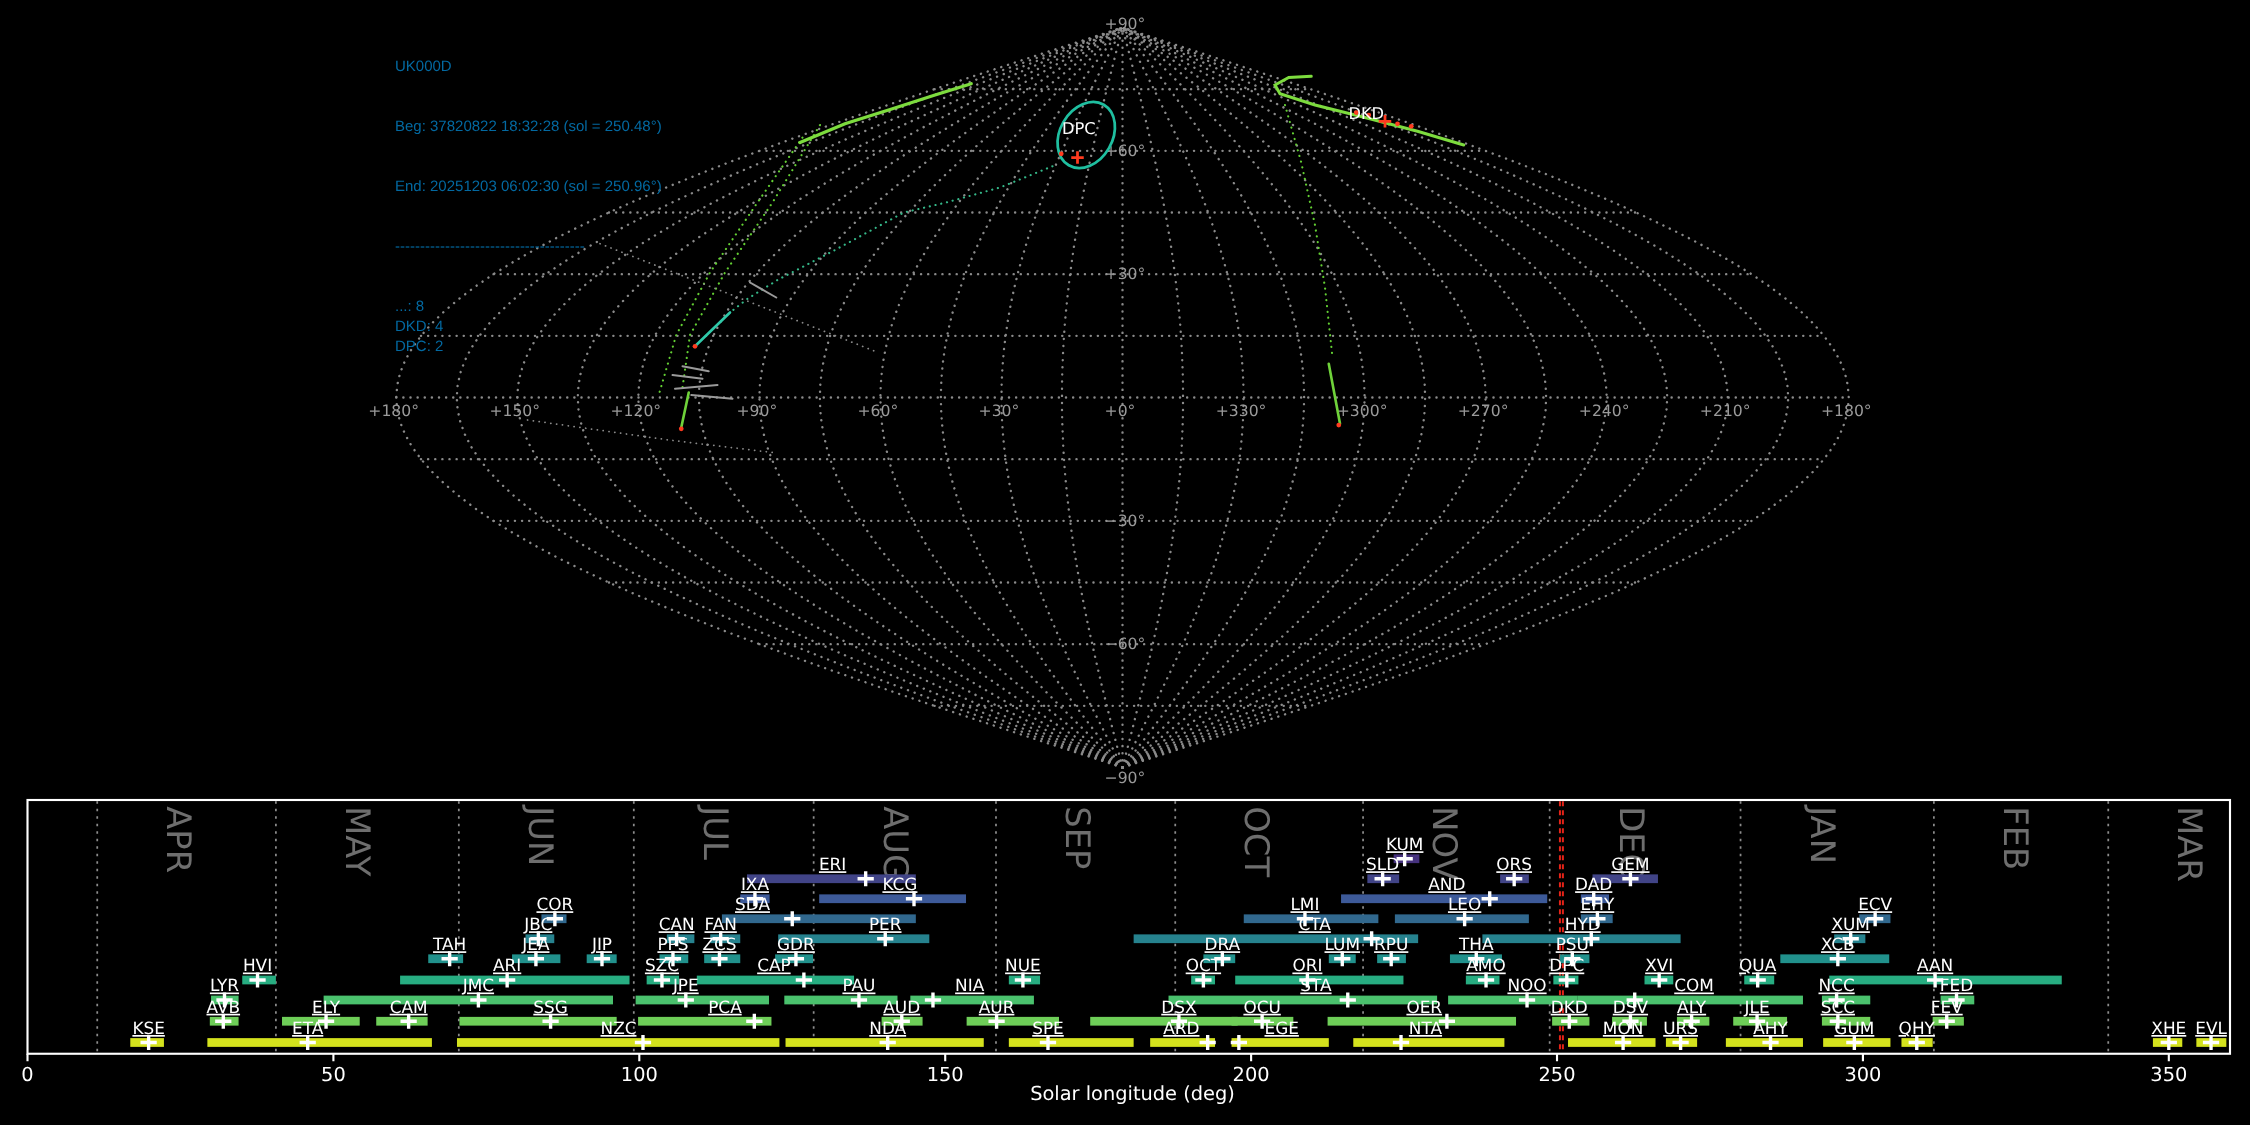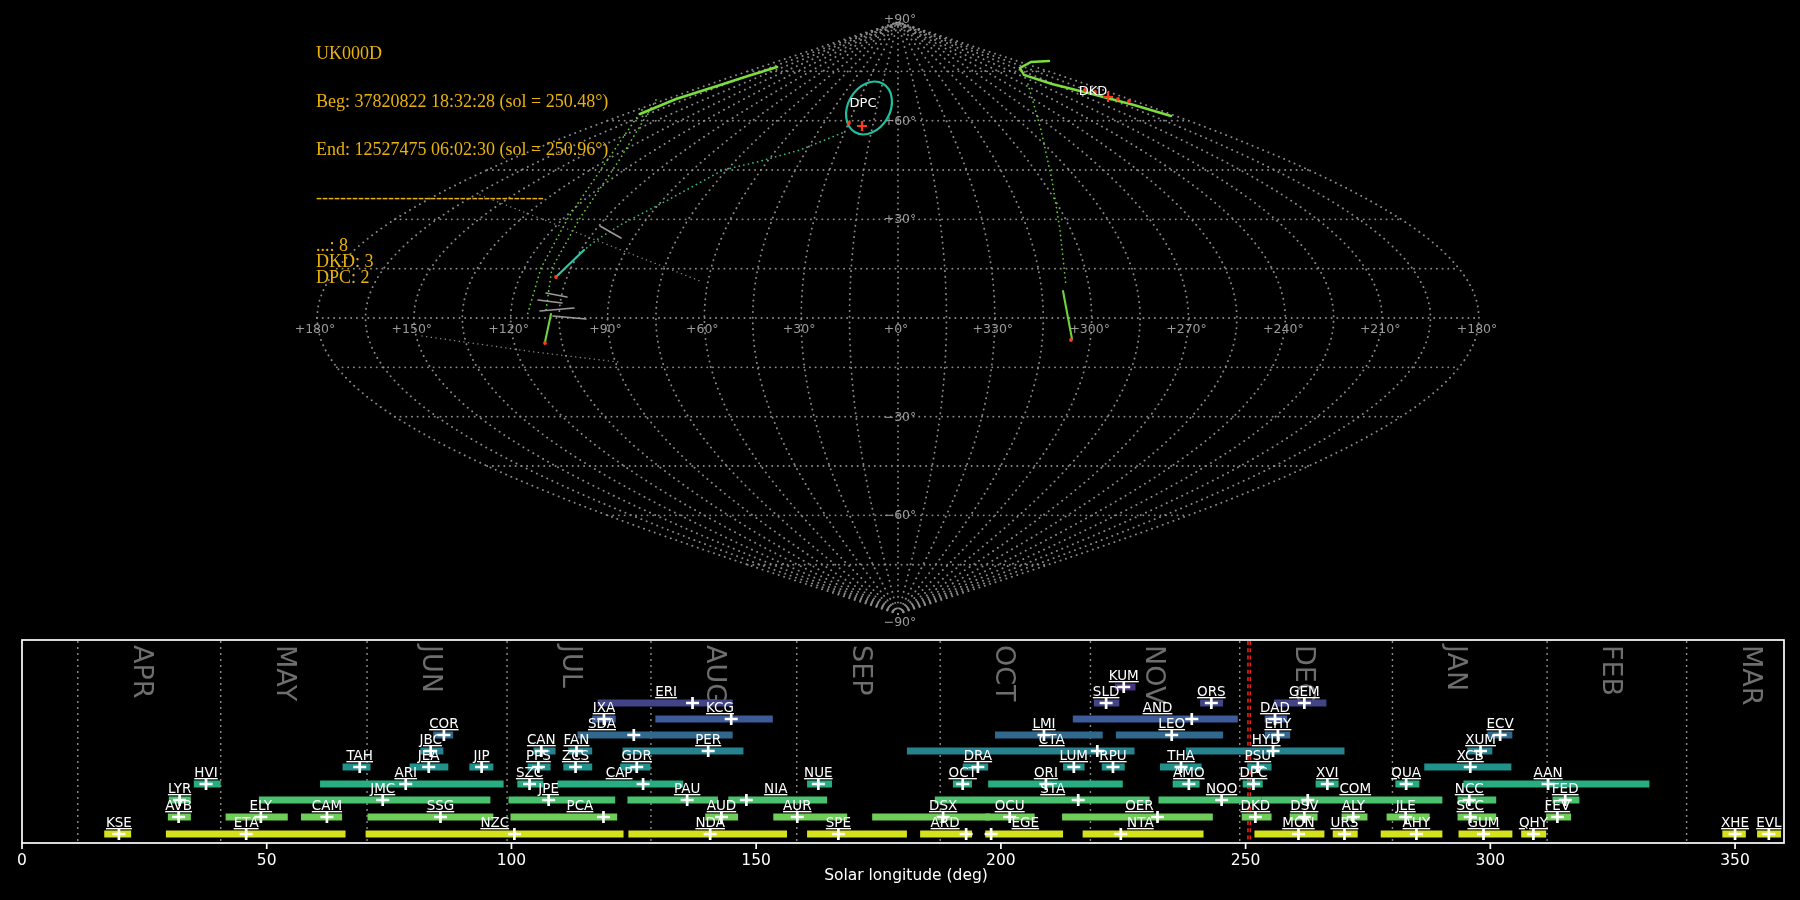--- a/index.html
+++ b/index.html
@@ -1,32 +1,32 @@
 <!DOCTYPE html>
 <html><head>
 <meta charset="utf-8">
 <style>
   html,body{margin:0;padding:0;background:#000;}
   #stage{position:relative;width:1800px;height:900px;background:#000;overflow:hidden;
          font-family:"DejaVu Sans","Liberation Sans",sans-serif;}
-  #header-info{position:absolute;left:316px;top:13px;color:#eab308;
-    font-family:Liberation Serif, serif;
-    font-size:18px;line-height:16px;white-space:pre;z-index:5;}
+  #header-info{position:absolute;left:316px;top:13px;color:#0369a1;
+    font-family:Liberation Sans, sans-serif;
+    font-size:12px;line-height:16px;white-space:pre;z-index:5;}
   svg text{font-family:"DejaVu Sans","Liberation Sans",sans-serif;}
 </style>
 </head>
 <body>
 
 <div id="stage">
   <div id="header-info">
     <div>UK000D</div>
     <div>Beg: 37820822 18:32:28 (sol = 250.48°)</div>
-    <div>End: 12527475 06:02:30 (sol = 250.96°)</div>
+    <div>End: 20251203 06:02:30 (sol = 250.96°)</div>
     <div>--------------------------------------</div>
-    <div id="count-lines"><div>...: 8</div><div>DKD: 3</div><div>DPC: 2</div></div>
+    <div id="count-lines"><div>...: 8</div><div>DKD: 4</div><div>DPC: 2</div></div>
   </div>
   <svg id="plot" width="1800" height="900" viewBox="0 0 1800 900">
       <polyline points="898.0,614.0 867.6,604.1 837.3,594.3 807.1,584.4 777.2,574.5 747.6,564.7 718.4,554.8 689.8,544.9 661.7,535.1 634.2,525.2 607.5,515.3 581.5,505.5 556.5,495.6 532.3,485.7 509.2,475.9 487.1,466.0 466.2,456.1 446.4,446.3 427.9,436.4 410.7,426.5 394.8,416.7 380.3,406.8 367.2,396.9 355.6,387.1 345.4,377.2 336.8,367.3 329.7,357.5 324.1,347.6 320.1,337.7 317.8,327.9 317.0,318.0 317.8,308.1 320.1,298.3 324.1,288.4 329.7,278.5 336.8,268.7 345.4,258.8 355.6,248.9 367.2,239.1 380.3,229.2 394.8,219.3 410.7,209.5 427.9,199.6 446.4,189.7 466.2,179.9 487.1,170.0 509.2,160.1 532.3,150.3 556.5,140.4 581.5,130.5 607.5,120.7 634.2,110.8 661.7,100.9 689.8,91.1 718.4,81.2 747.6,71.3 777.2,61.5 807.1,51.6 837.3,41.7 867.6,31.9 898.0,22.0" fill="none" stroke="#8a8a8a" stroke-width="1.9" stroke-dasharray="0.1 5.6" stroke-linecap="round"></polyline>
       <polyline points="898.0,614.0 870.1,604.1 842.3,594.3 814.7,584.4 787.3,574.5 760.1,564.7 733.4,554.8 707.1,544.9 681.4,535.1 656.2,525.2 631.7,515.3 607.9,505.5 584.9,495.6 562.8,485.7 541.6,475.9 521.4,466.0 502.2,456.1 484.1,446.3 467.1,436.4 451.3,426.5 436.7,416.7 423.4,406.8 411.4,396.9 400.8,387.1 391.4,377.2 383.5,367.3 377.0,357.5 371.9,347.6 368.3,337.7 366.1,327.9 365.4,318.0 366.1,308.1 368.3,298.3 371.9,288.4 377.0,278.5 383.5,268.7 391.4,258.8 400.8,248.9 411.4,239.1 423.4,229.2 436.7,219.3 451.3,209.5 467.1,199.6 484.1,189.7 502.2,179.9 521.4,170.0 541.6,160.1 562.8,150.3 584.9,140.4 607.9,130.5 631.7,120.7 656.2,110.8 681.4,100.9 707.1,91.1 733.4,81.2 760.1,71.3 787.3,61.5 814.7,51.6 842.3,41.7 870.1,31.9 898.0,22.0" fill="none" stroke="#8a8a8a" stroke-width="1.9" stroke-dasharray="0.1 5.6" stroke-linecap="round"></polyline>
       <polyline points="898.0,614.0 872.7,604.1 847.4,594.3 822.3,584.4 797.3,574.5 772.7,564.7 748.4,554.8 724.5,544.9 701.1,535.1 678.2,525.2 655.9,515.3 634.3,505.5 613.4,495.6 593.3,485.7 574.0,475.9 555.6,466.0 538.2,456.1 521.7,446.3 506.3,436.4 491.9,426.5 478.7,416.7 466.6,406.8 455.7,396.9 446.0,387.1 437.5,377.2 430.3,367.3 424.4,357.5 419.8,347.6 416.5,337.7 414.5,327.9 413.8,318.0 414.5,308.1 416.5,298.3 419.8,288.4 424.4,278.5 430.3,268.7 437.5,258.8 446.0,248.9 455.7,239.1 466.6,229.2 478.7,219.3 491.9,209.5 506.3,199.6 521.7,189.7 538.2,179.9 555.6,170.0 574.0,160.1 593.3,150.3 613.4,140.4 634.3,130.5 655.9,120.7 678.2,110.8 701.1,100.9 724.5,91.1 748.4,81.2 772.7,71.3 797.3,61.5 822.3,51.6 847.4,41.7 872.7,31.9 898.0,22.0" fill="none" stroke="#8a8a8a" stroke-width="1.9" stroke-dasharray="0.1 5.6" stroke-linecap="round"></polyline>
       <polyline points="898.0,614.0 875.2,604.1 852.4,594.3 829.8,584.4 807.4,574.5 785.2,564.7 763.3,554.8 741.8,544.9 720.8,535.1 700.2,525.2 680.1,515.3 660.7,505.5 641.9,495.6 623.8,485.7 606.4,475.9 589.9,466.0 574.2,456.1 559.3,446.3 545.4,436.4 532.5,426.5 520.6,416.7 509.7,406.8 499.9,396.9 491.2,387.1 483.5,377.2 477.1,367.3 471.7,357.5 467.6,347.6 464.6,337.7 462.8,327.9 462.2,318.0 462.8,308.1 464.6,298.3 467.6,288.4 471.7,278.5 477.1,268.7 483.5,258.8 491.2,248.9 499.9,239.1 509.7,229.2 520.6,219.3 532.5,209.5 545.4,199.6 559.3,189.7 574.2,179.9 589.9,170.0 606.4,160.1 623.8,150.3 641.9,140.4 660.7,130.5 680.1,120.7 700.2,110.8 720.8,100.9 741.8,91.1 763.3,81.2 785.2,71.3 807.4,61.5 829.8,51.6 852.4,41.7 875.2,31.9 898.0,22.0" fill="none" stroke="#8a8a8a" stroke-width="1.9" stroke-dasharray="0.1 5.6" stroke-linecap="round"></polyline>
       <polyline points="898.0,614.0 877.7,604.1 857.5,594.3 837.4,584.4 817.5,574.5 797.7,564.7 778.3,554.8 759.2,544.9 740.4,535.1 722.1,525.2 704.3,515.3 687.0,505.5 670.3,495.6 654.2,485.7 638.8,475.9 624.1,466.0 610.1,456.1 597.0,446.3 584.6,436.4 573.1,426.5 562.5,416.7 552.9,406.8 544.1,396.9 536.4,387.1 529.6,377.2 523.8,367.3 519.1,357.5 515.4,347.6 512.8,337.7 511.2,327.9 510.6,318.0 511.2,308.1 512.8,298.3 515.4,288.4 519.1,278.5 523.8,268.7 529.6,258.8 536.4,248.9 544.1,239.1 552.9,229.2 562.5,219.3 573.1,209.5 584.6,199.6 597.0,189.7 610.1,179.9 624.1,170.0 638.8,160.1 654.2,150.3 670.3,140.4 687.0,130.5 704.3,120.7 722.1,110.8 740.4,100.9 759.2,91.1 778.3,81.2 797.7,71.3 817.5,61.5 837.4,51.6 857.5,41.7 877.7,31.9 898.0,22.0" fill="none" stroke="#8a8a8a" stroke-width="1.9" stroke-dasharray="0.1 5.6" stroke-linecap="round"></polyline>
       <polyline points="898.0,614.0 880.3,604.1 862.6,594.3 845.0,584.4 827.5,574.5 810.3,564.7 793.3,554.8 776.5,544.9 760.1,535.1 744.1,525.2 728.5,515.3 713.4,505.5 698.8,495.6 684.7,485.7 671.2,475.9 658.3,466.0 646.1,456.1 634.6,446.3 623.8,436.4 613.7,426.5 604.5,416.7 596.0,406.8 588.4,396.9 581.6,387.1 575.6,377.2 570.6,367.3 566.5,357.5 563.2,347.6 560.9,337.7 559.5,327.9 559.1,318.0 559.5,308.1 560.9,298.3 563.2,288.4 566.5,278.5 570.6,268.7 575.6,258.8 581.6,248.9 588.4,239.1 596.0,229.2 604.5,219.3 613.7,209.5 623.8,199.6 634.6,189.7 646.1,179.9 658.3,170.0 671.2,160.1 684.7,150.3 698.8,140.4 713.4,130.5 728.5,120.7 744.1,110.8 760.1,100.9 776.5,91.1 793.3,81.2 810.3,71.3 827.5,61.5 845.0,51.6 862.6,41.7 880.3,31.9 898.0,22.0" fill="none" stroke="#8a8a8a" stroke-width="1.9" stroke-dasharray="0.1 5.6" stroke-linecap="round"></polyline>
       <polyline points="898.0,614.0 882.8,604.1 867.6,594.3 852.6,584.4 837.6,574.5 822.8,564.7 808.2,554.8 793.9,544.9 779.8,535.1 766.1,525.2 752.7,515.3 739.8,505.5 727.2,495.6 715.2,485.7 703.6,475.9 692.6,466.0 682.1,456.1 672.2,446.3 663.0,436.4 654.3,426.5 646.4,416.7 639.1,406.8 632.6,396.9 626.8,387.1 621.7,377.2 617.4,367.3 613.8,357.5 611.1,347.6 609.1,337.7 607.9,327.9 607.5,318.0 607.9,308.1 609.1,298.3 611.1,288.4 613.8,278.5 617.4,268.7 621.7,258.8 626.8,248.9 632.6,239.1 639.1,229.2 646.4,219.3 654.3,209.5 663.0,199.6 672.2,189.7 682.1,179.9 692.6,170.0 703.6,160.1 715.2,150.3 727.2,140.4 739.8,130.5 752.7,120.7 766.1,110.8 779.8,100.9 793.9,91.1 808.2,81.2 822.8,71.3 837.6,61.5 852.6,51.6 867.6,41.7 882.8,31.9 898.0,22.0" fill="none" stroke="#8a8a8a" stroke-width="1.9" stroke-dasharray="0.1 5.6" stroke-linecap="round"></polyline>
       <polyline points="898.0,614.0 885.3,604.1 872.7,594.3 860.1,584.4 847.7,574.5 835.3,564.7 823.2,554.8 811.2,544.9 799.5,535.1 788.1,525.2 776.9,515.3 766.1,505.5 755.7,495.6 745.6,485.7 736.0,475.9 726.8,466.0 718.1,456.1 709.9,446.3 702.1,436.4 695.0,426.5 688.3,416.7 682.3,406.8 676.8,396.9 672.0,387.1 667.7,377.2 664.1,367.3 661.2,357.5 658.9,347.6 657.2,337.7 656.2,327.9 655.9,318.0 656.2,308.1 657.2,298.3 658.9,288.4 661.2,278.5 664.1,268.7 667.7,258.8 672.0,248.9 676.8,239.1 682.3,229.2 688.3,219.3 695.0,209.5 702.1,199.6 709.9,189.7 718.1,179.9 726.8,170.0 736.0,160.1 745.6,150.3 755.7,140.4 766.1,130.5 776.9,120.7 788.1,110.8 799.5,100.9 811.2,91.1 823.2,81.2 835.3,71.3 847.7,61.5 860.1,51.6 872.7,41.7 885.3,31.9 898.0,22.0" fill="none" stroke="#8a8a8a" stroke-width="1.9" stroke-dasharray="0.1 5.6" stroke-linecap="round"></polyline>

